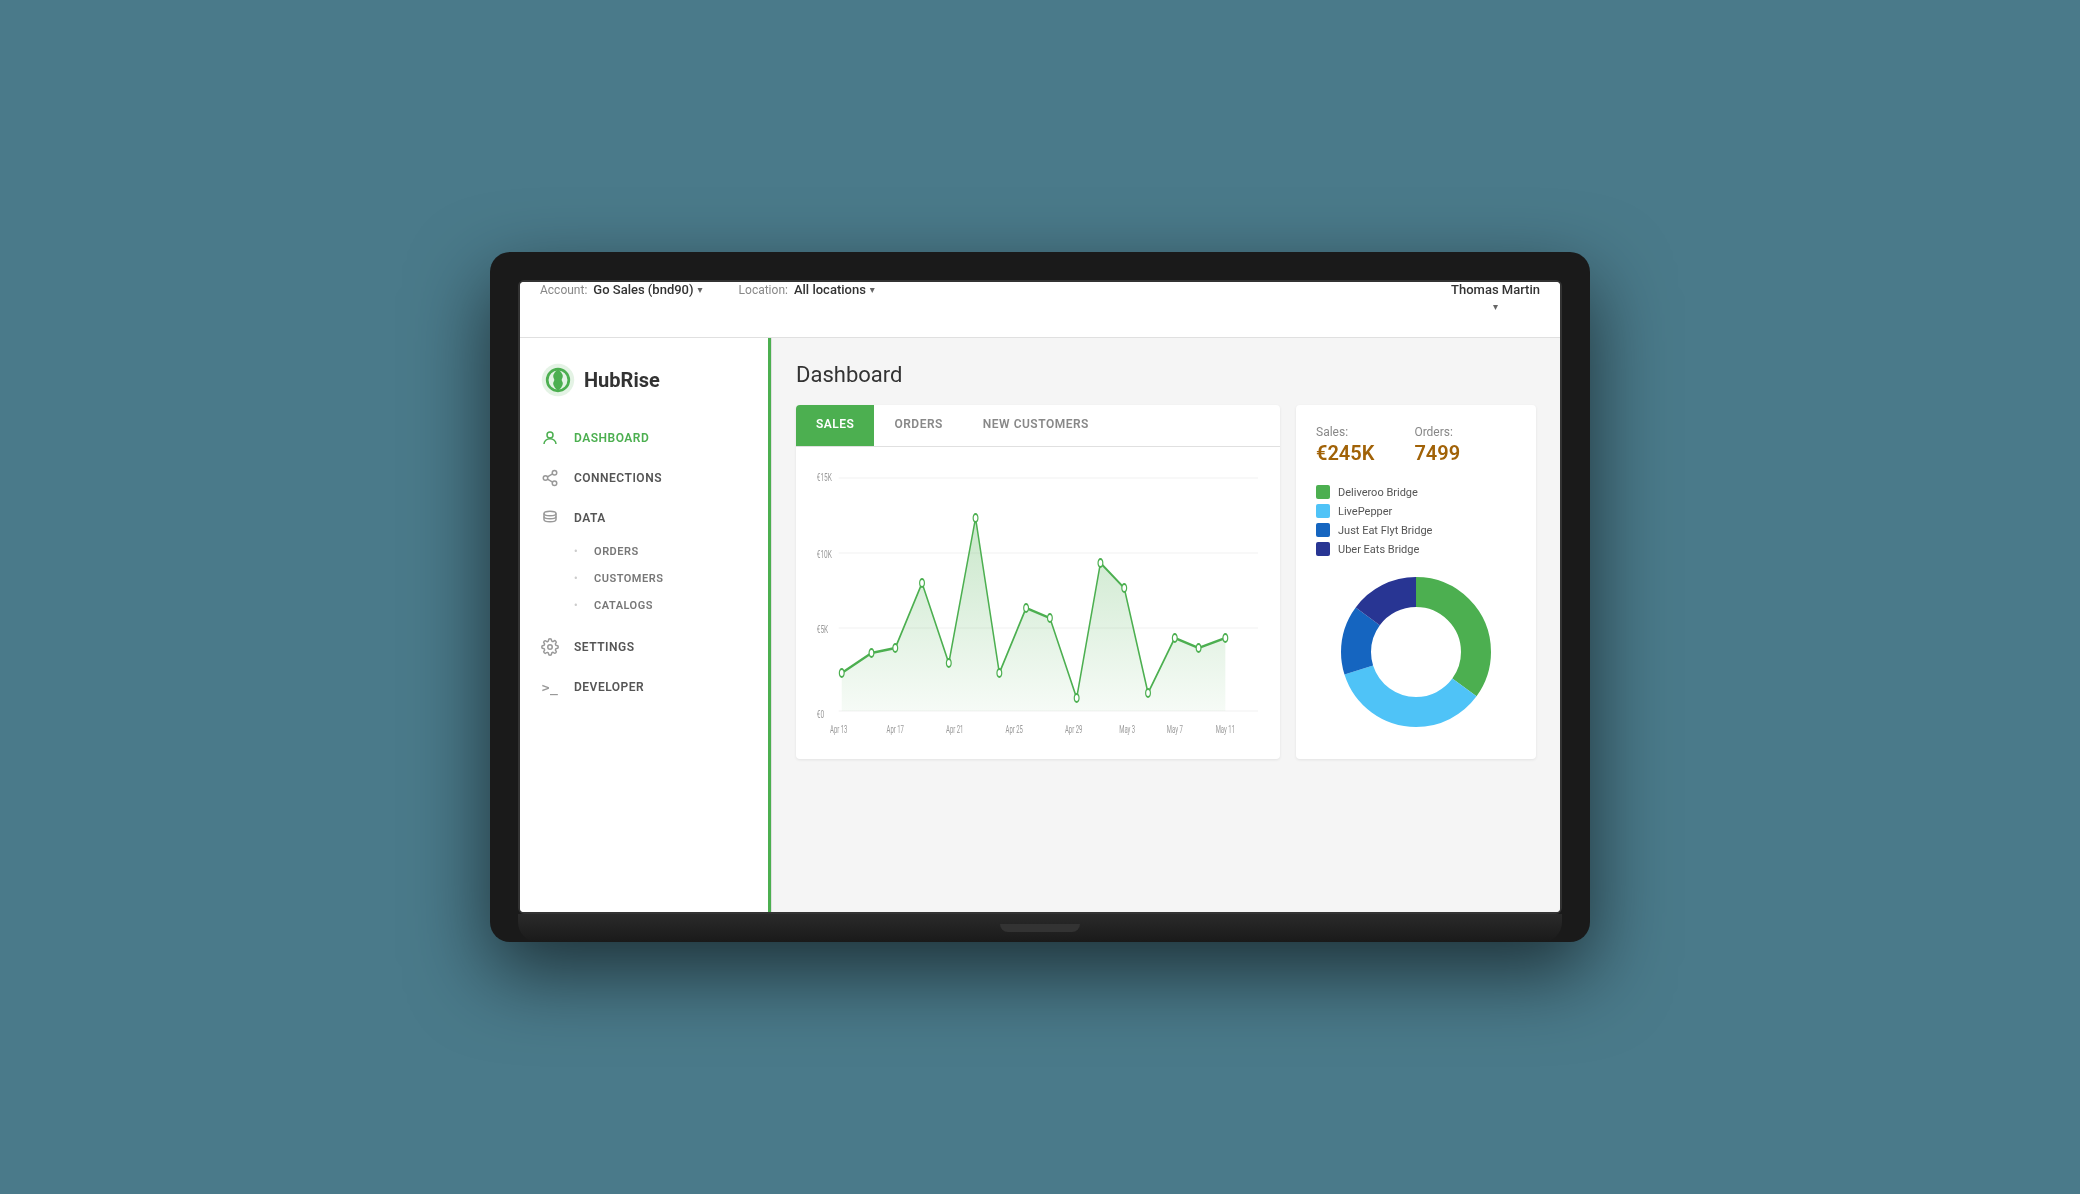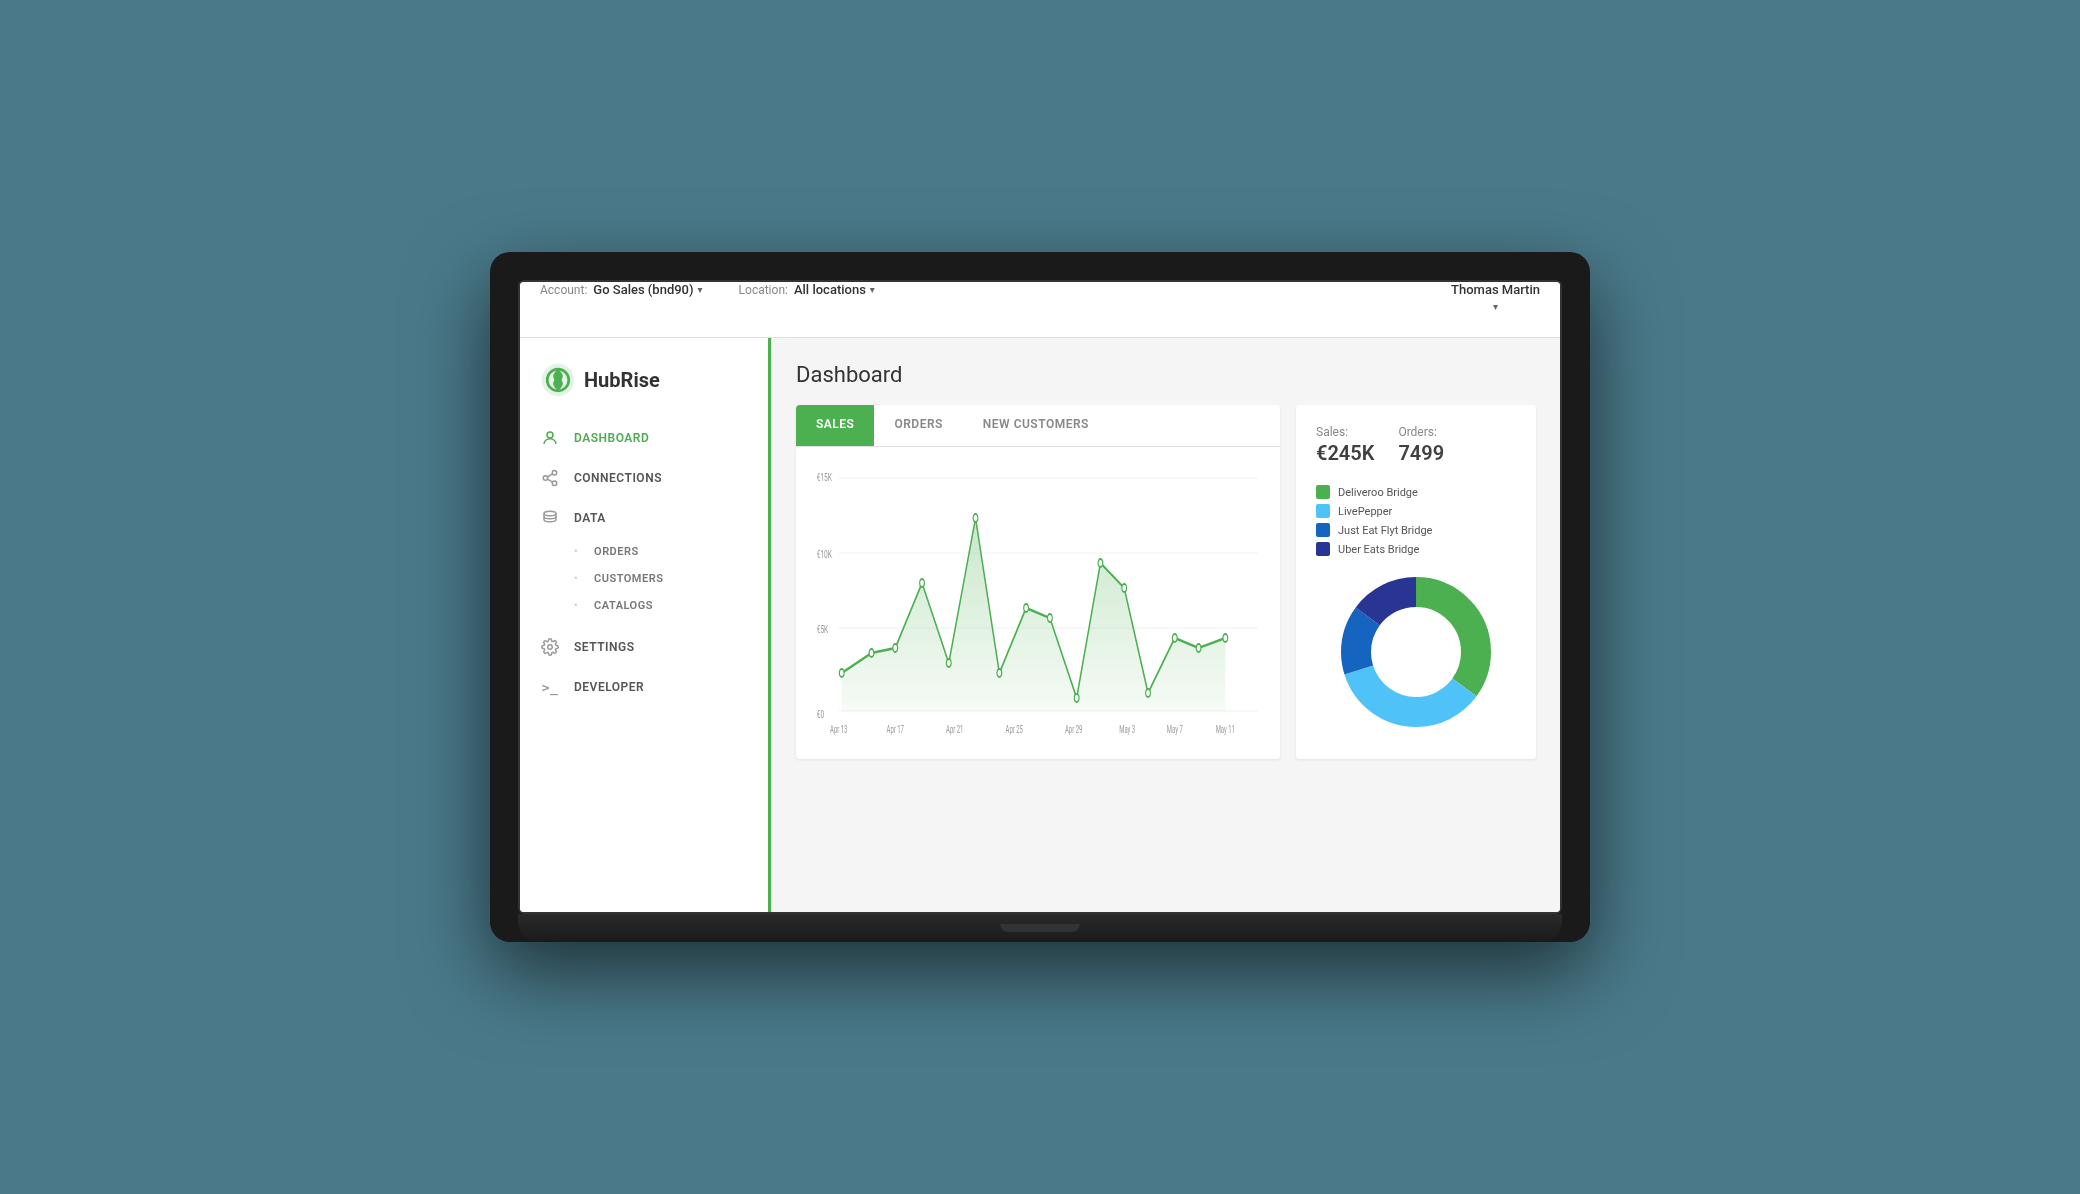--- a/index.html
+++ b/index.html
@@ -265,34 +265,34 @@
       width: 240px;
       background: #fff;
       border-radius: 4px;
       padding: 20px;
       box-shadow: 0 1px 3px rgba(0,0,0,0.08);
       flex-shrink: 0;
     }
 
     .stats-row {
       display: flex;
-      gap: 24px;
+      gap: 40px;
       margin-bottom: 20px;
     }
 
     .stat-item {}
     .stat-label {
       font-size: 12px;
       color: #888;
       margin-bottom: 2px;
     }
     .stat-value {
       font-size: 20px;
       font-weight: 600;
-      color: #404040;
+      color: #a16207;
     }
 
     .legend {
       margin-bottom: 16px;
     }
 
     .legend-item {
       display: flex;
       align-items: center;
       gap: 8px;

